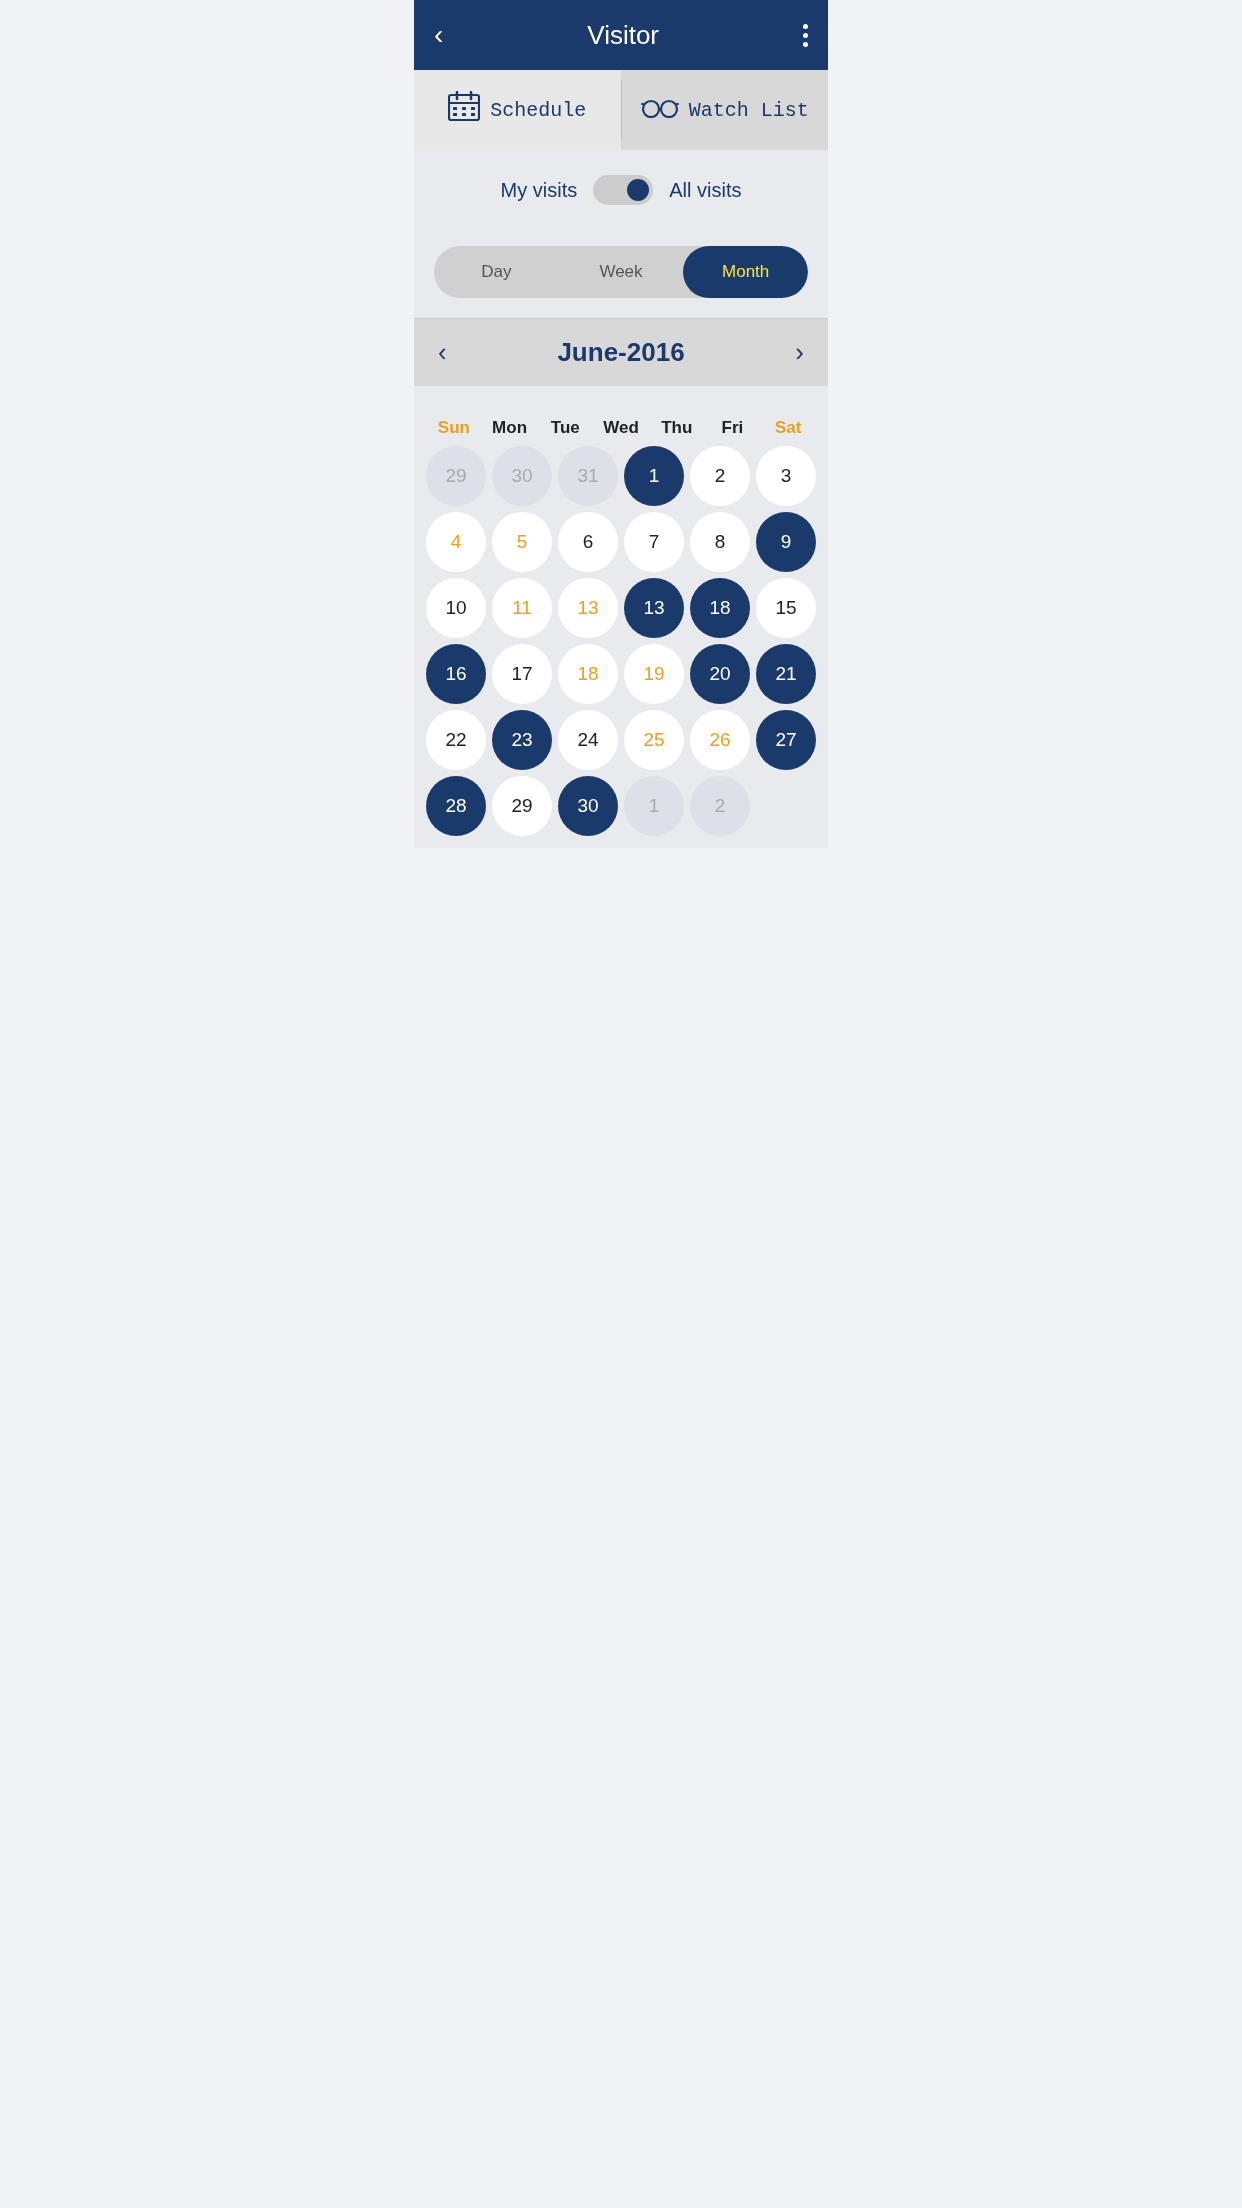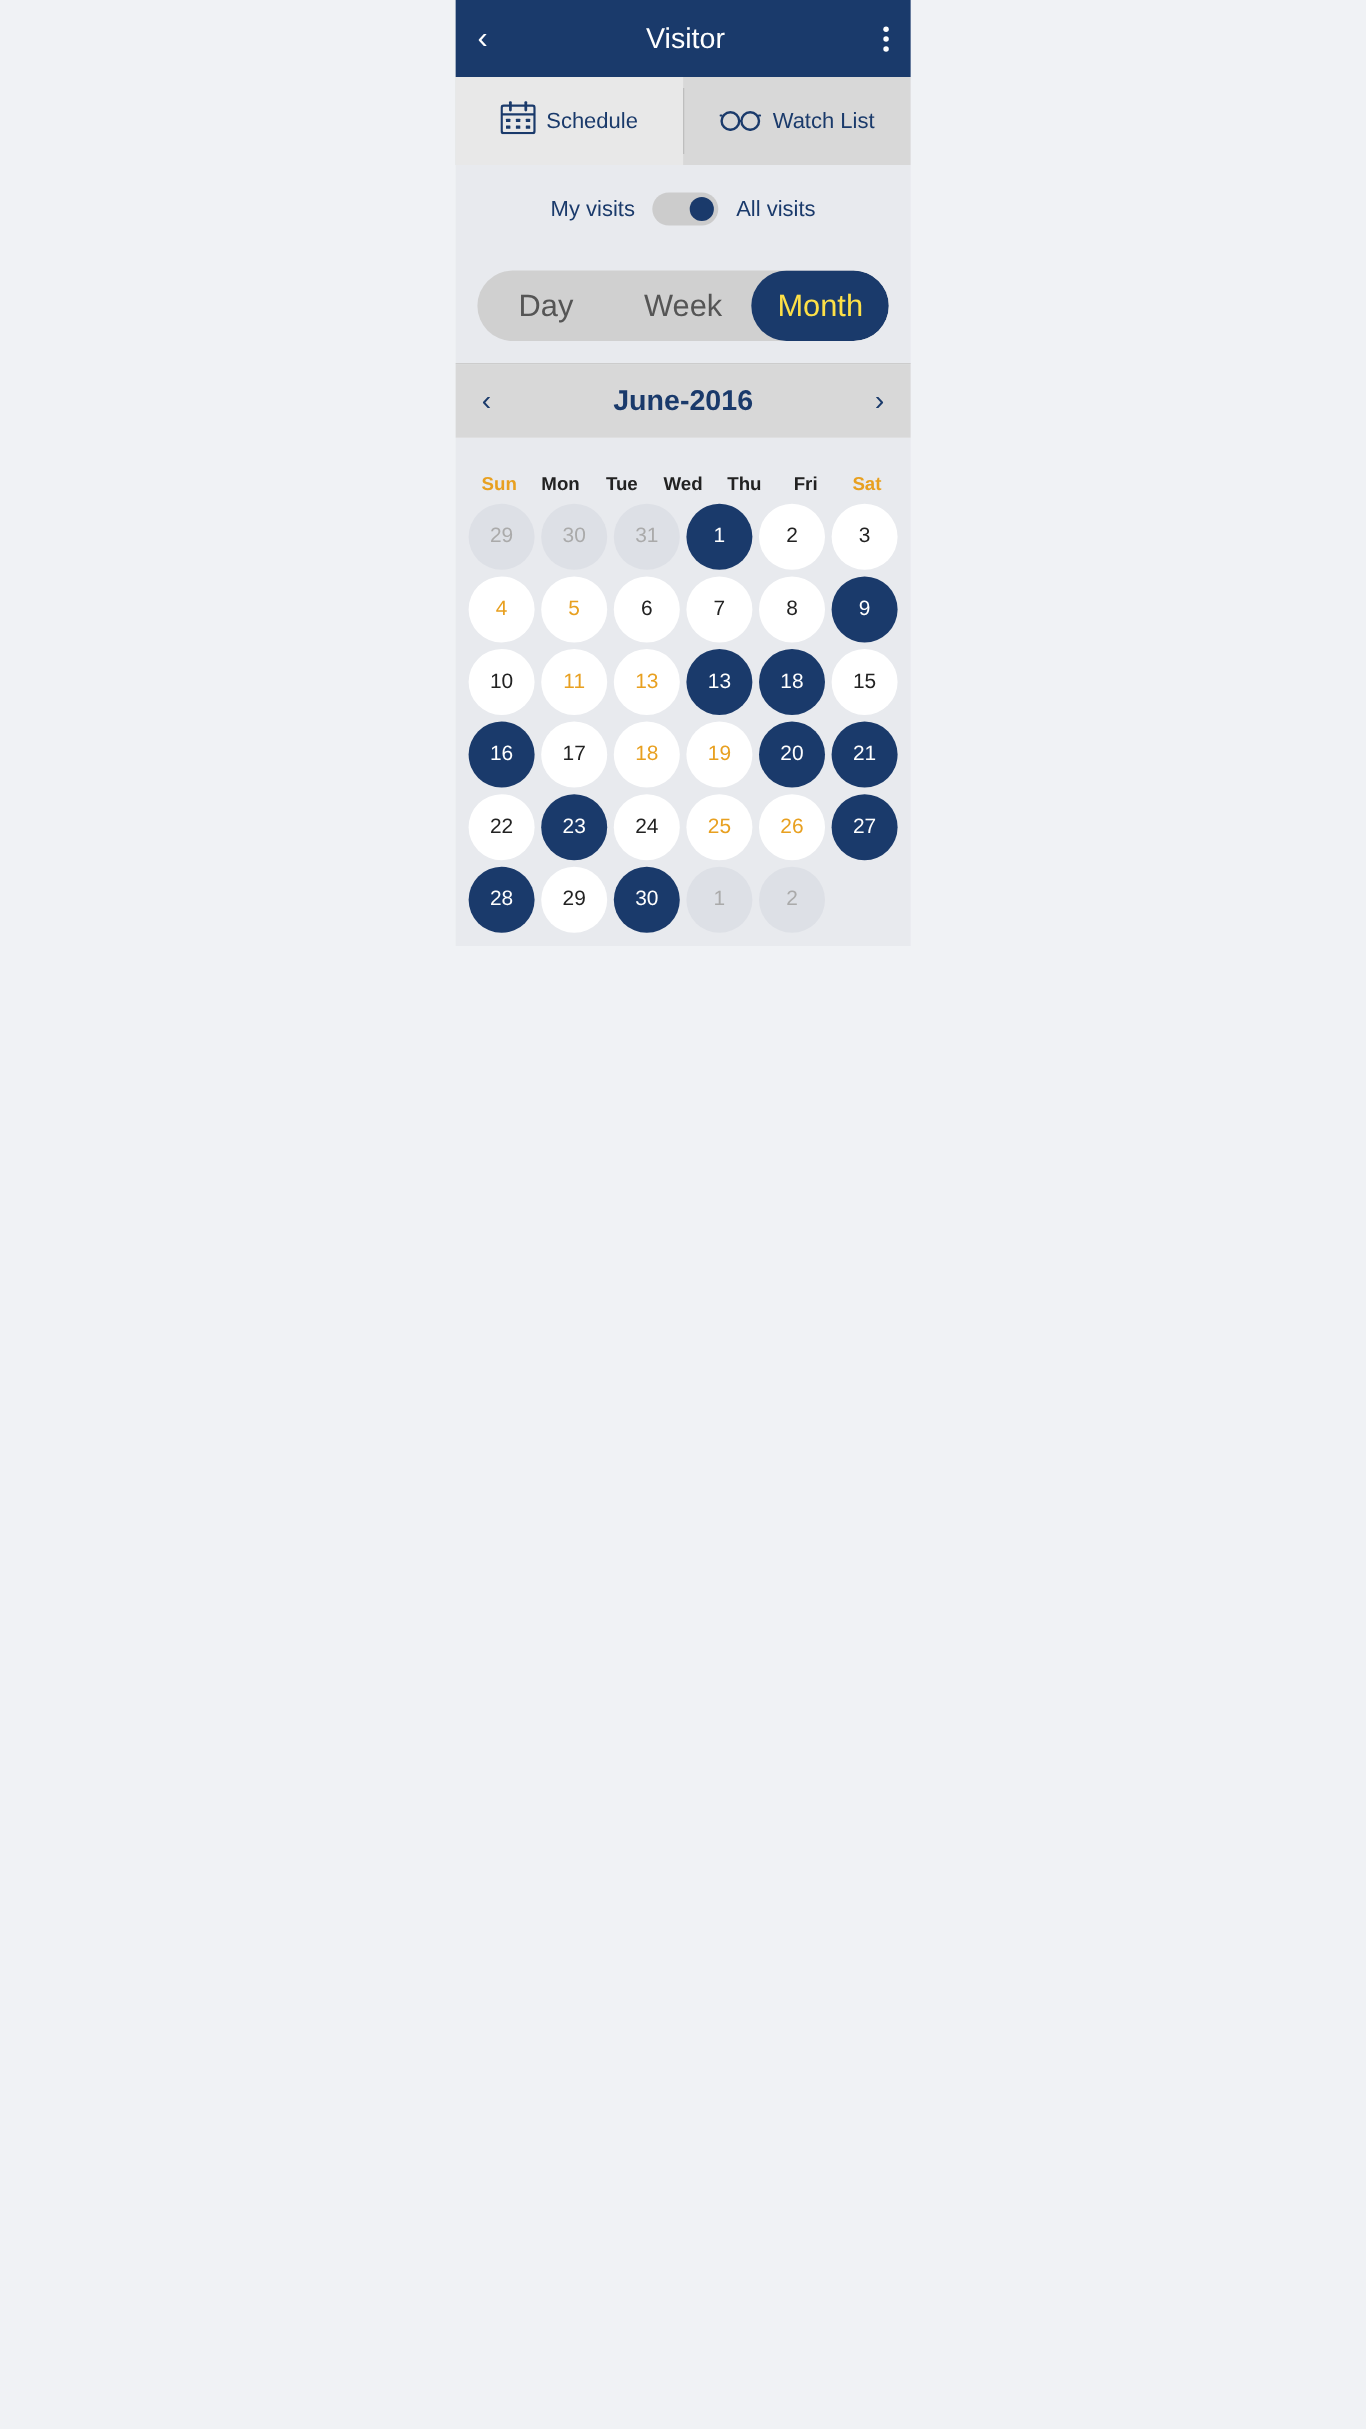--- a/index.html
+++ b/index.html
@@ -74,20 +74,21 @@
     .tab {
       flex: 1;
       display: flex;
       align-items: center;
       justify-content: center;
       gap: 10px;
       cursor: pointer;
       font-size: 20px;
       color: #1a3a6b;
       font-weight: 400;
+      font-family: Liberation Mono, monospace;
     }
 
     .tab.active {
       background: #e8e8e8;
     }
 
     .tab-icon {
       font-size: 28px;
       color: #1a3a6b;
     }
@@ -148,21 +149,21 @@
       border-radius: 50px;
       display: flex;
       overflow: hidden;
       width: 100%;
     }
 
     .view-btn {
       flex: 1;
       text-align: center;
       padding: 16px 0;
-      font-size: 28px;
+      font-size: 17px;
       cursor: pointer;
       border-radius: 50px;
       color: #555;
       font-weight: 400;
     }
 
     .view-btn.active {
       background: #1a3a6b;
       color: #fde047;
       font-weight: 500;

